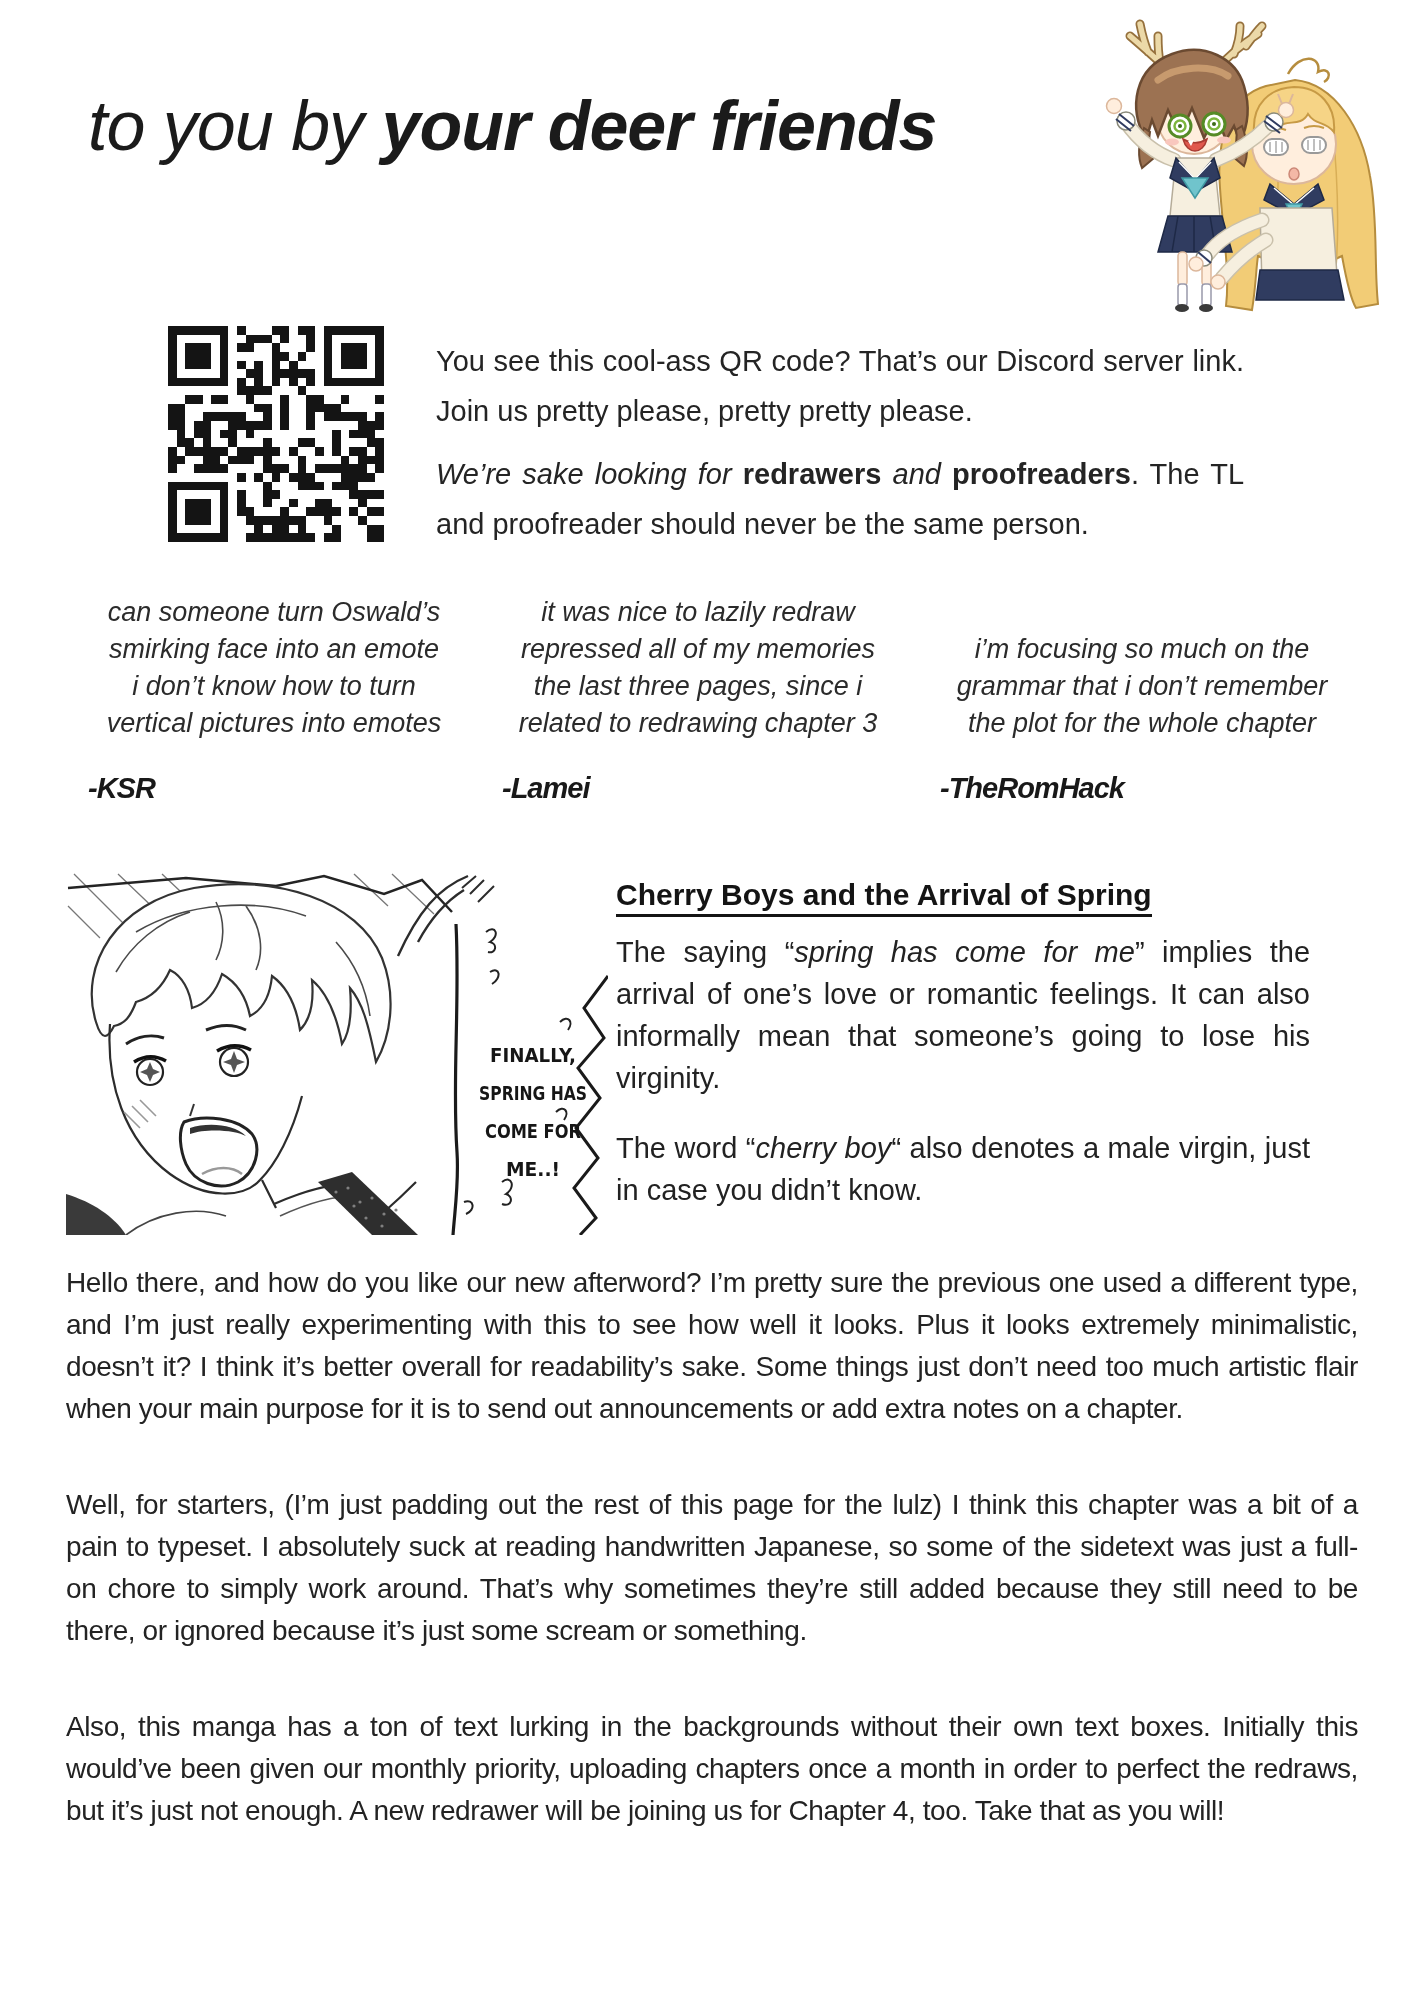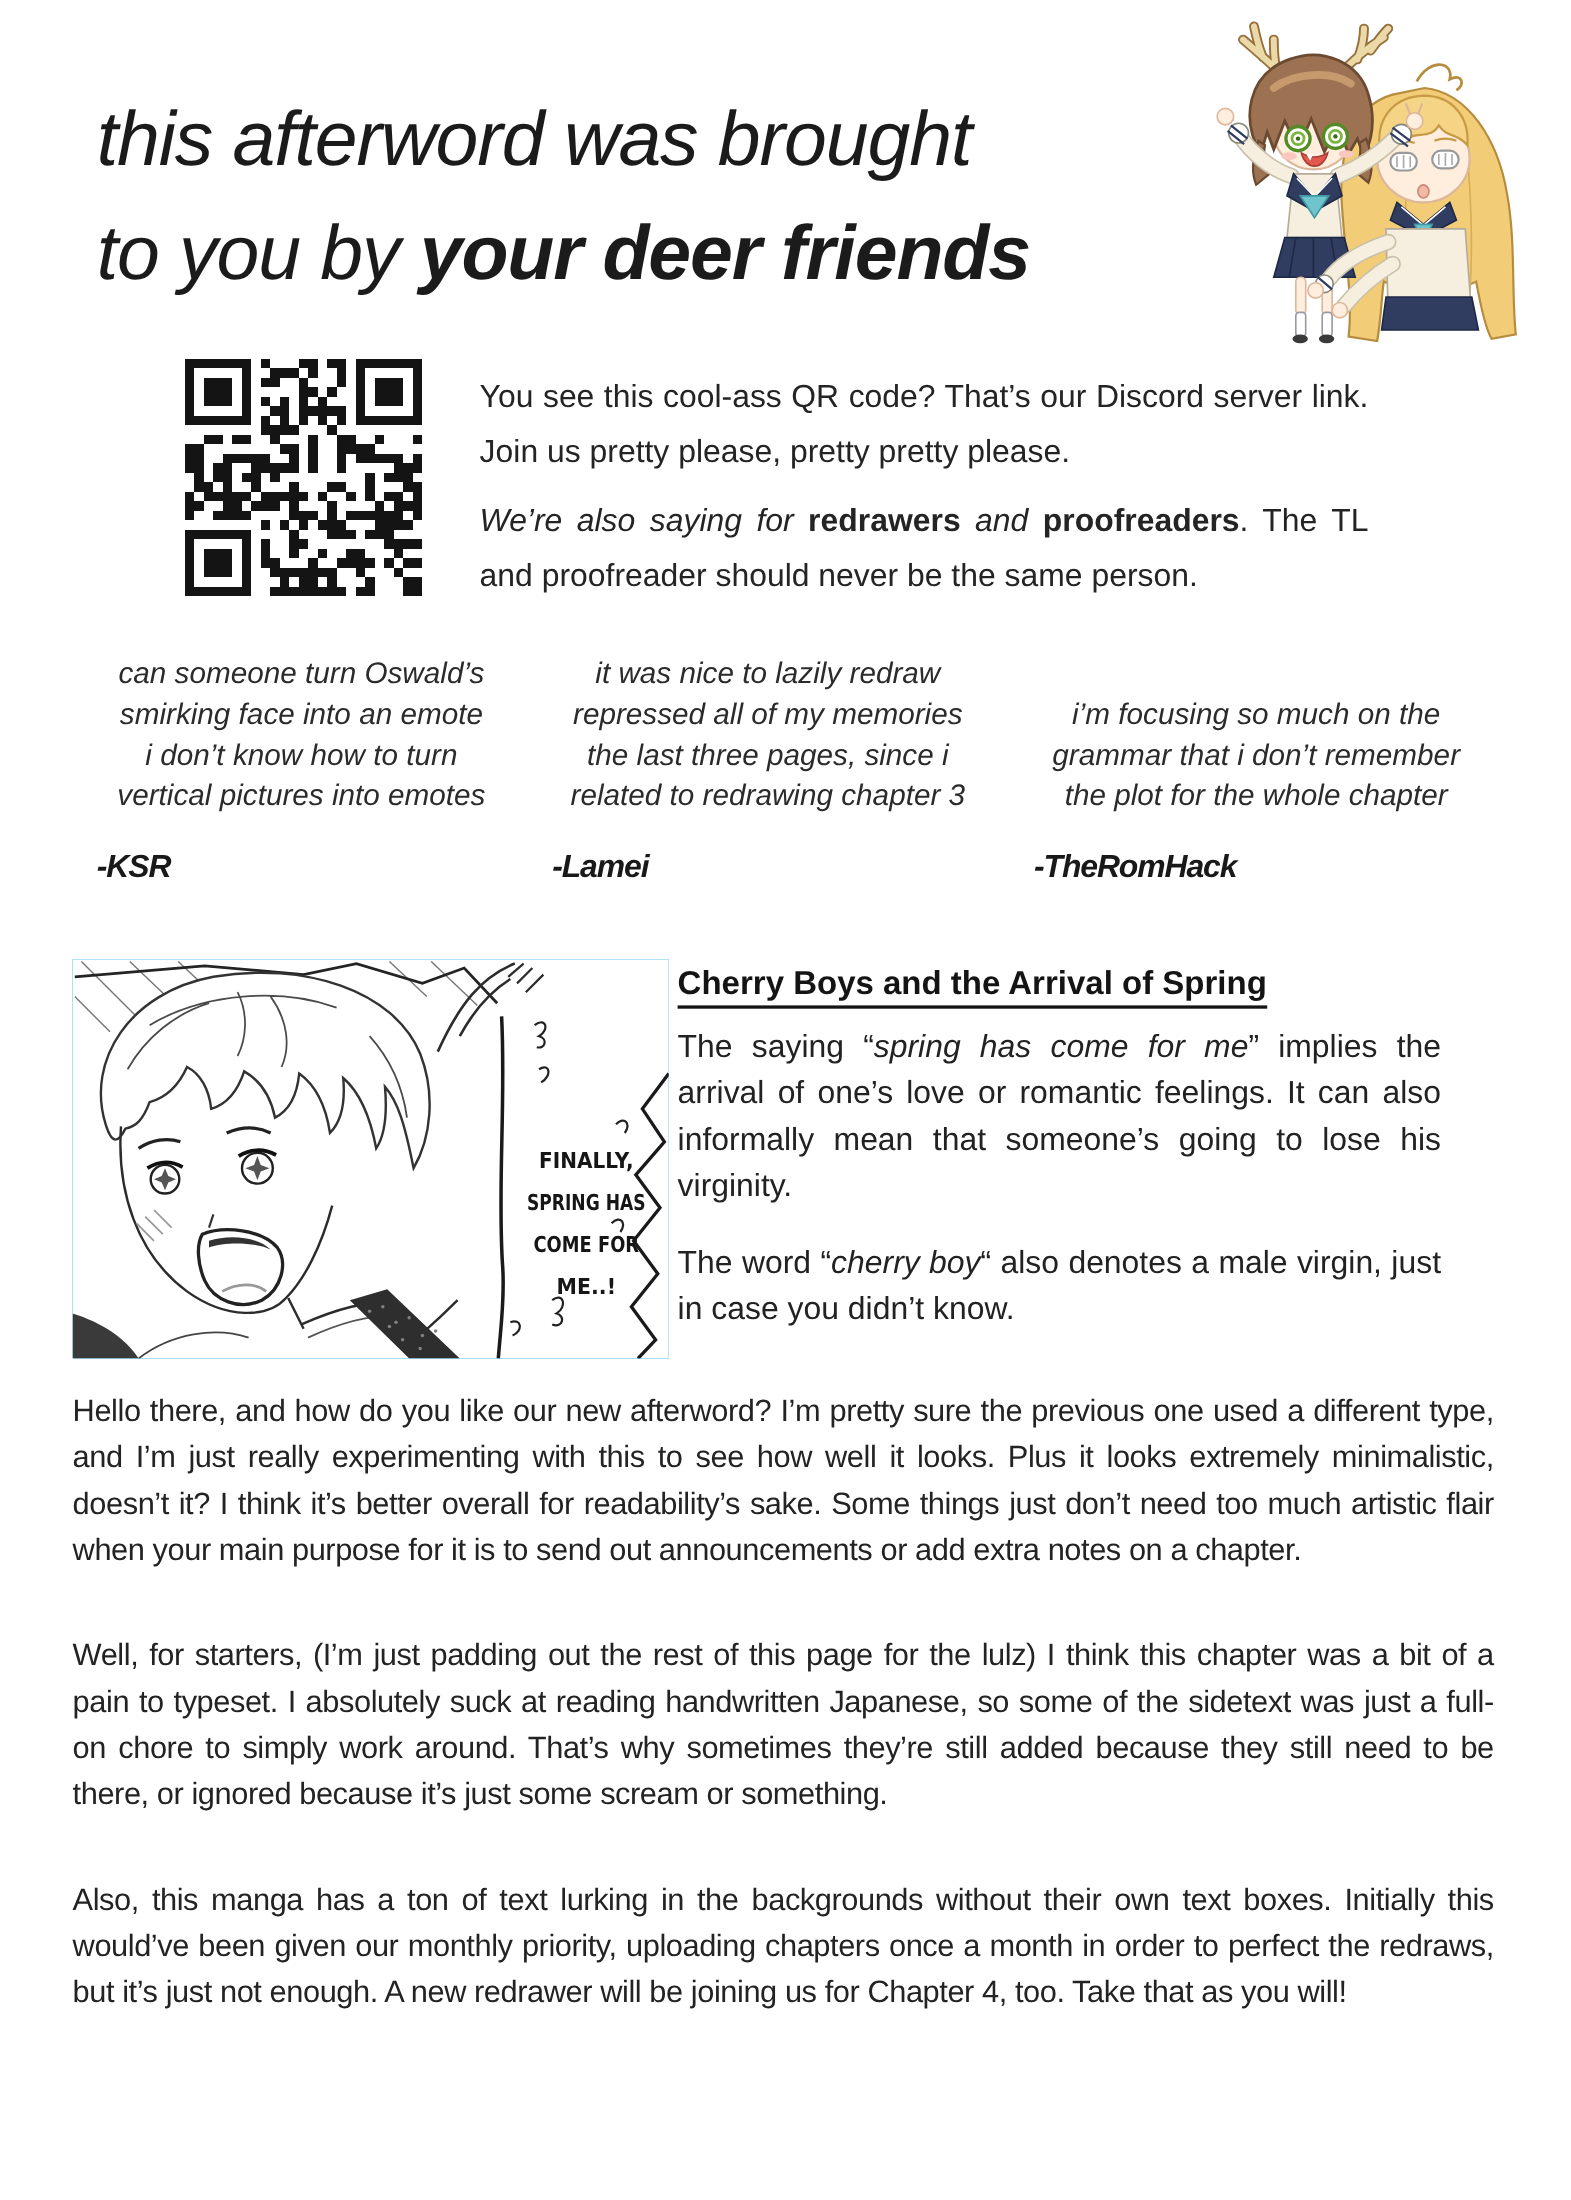--- a/index.html
+++ b/index.html
@@ -73,21 +73,20 @@
     position:absolute; left:66px; top:1262px; width:1292px;
     font-size:28px; line-height:42px; text-align:justify;
     letter-spacing:-0.4px; color:#232323;
   }
   .body-text p + p { margin-top:54px; }
 </style>
 </head>
 <body>
 
 <div class="title">
-  <div>this afterword was brought</div>
   <div><span>to you by </span><b>your deer friends</b></div>
 </div>
 
 <div class="mascot">
   <svg viewBox="0 0 310 306" xmlns="http://www.w3.org/2000/svg">
 
     <path d="M186,78 C150,88 136,130 140,180 C143,225 150,265 146,298 L172,302 C176,278 176,260 178,248 C202,260 240,260 262,248 C266,270 270,290 276,300 L298,296 C294,260 298,210 290,168 C282,120 255,76 215,72 Z" fill="#f2cc76" stroke="#b68d3e" stroke-width="2"></path>
     <path d="M200,120 C196,180 198,240 204,282 M252,112 C258,170 260,230 254,282" stroke="#d8ae56" stroke-width="1.5" fill="none"></path>
     <path d="M208,66 C220,44 242,48 238,64 C250,58 252,70 244,74" stroke="#b68d3e" stroke-width="2.5" fill="none"></path>
     <ellipse cx="214" cy="136" rx="42" ry="40" fill="#ffeedd" stroke="#dcb79b" stroke-width="2"></ellipse>
@@ -480,21 +479,21 @@
         <rect x="144" y="192" width="8" height="8"></rect>
         <rect x="152" y="192" width="8" height="8"></rect>
         <rect x="184" y="192" width="8" height="8"></rect>
         <rect x="192" y="192" width="8" height="8"></rect>
       </g>
   </svg>
 </div>
 
 <div class="qr-text">
   <p>You see this cool-ass QR code? That’s our Discord server link. Join us pretty please, pretty pretty please.</p>
-  <p><i>We’re also saying for </i><b>redrawers</b><i> and </i><b>proofreaders</b><span>. The TL and proofreader should never be the same person.</span></p>
+  <p><i>We’re sake looking for </i><b>redrawers</b><i> and </i><b>proofreaders</b><span>. The TL and proofreader should never be the same person.</span></p>
 </div>
 
 <div class="quote quote-1">
   <div>can someone turn Oswald’s</div>
   <div>smirking face into an emote</div>
   <div>i don’t know how to turn</div>
   <div>vertical pictures into emotes</div>
 </div>
 <div class="quote quote-2">
   <div>it was nice to lazily redraw</div>

